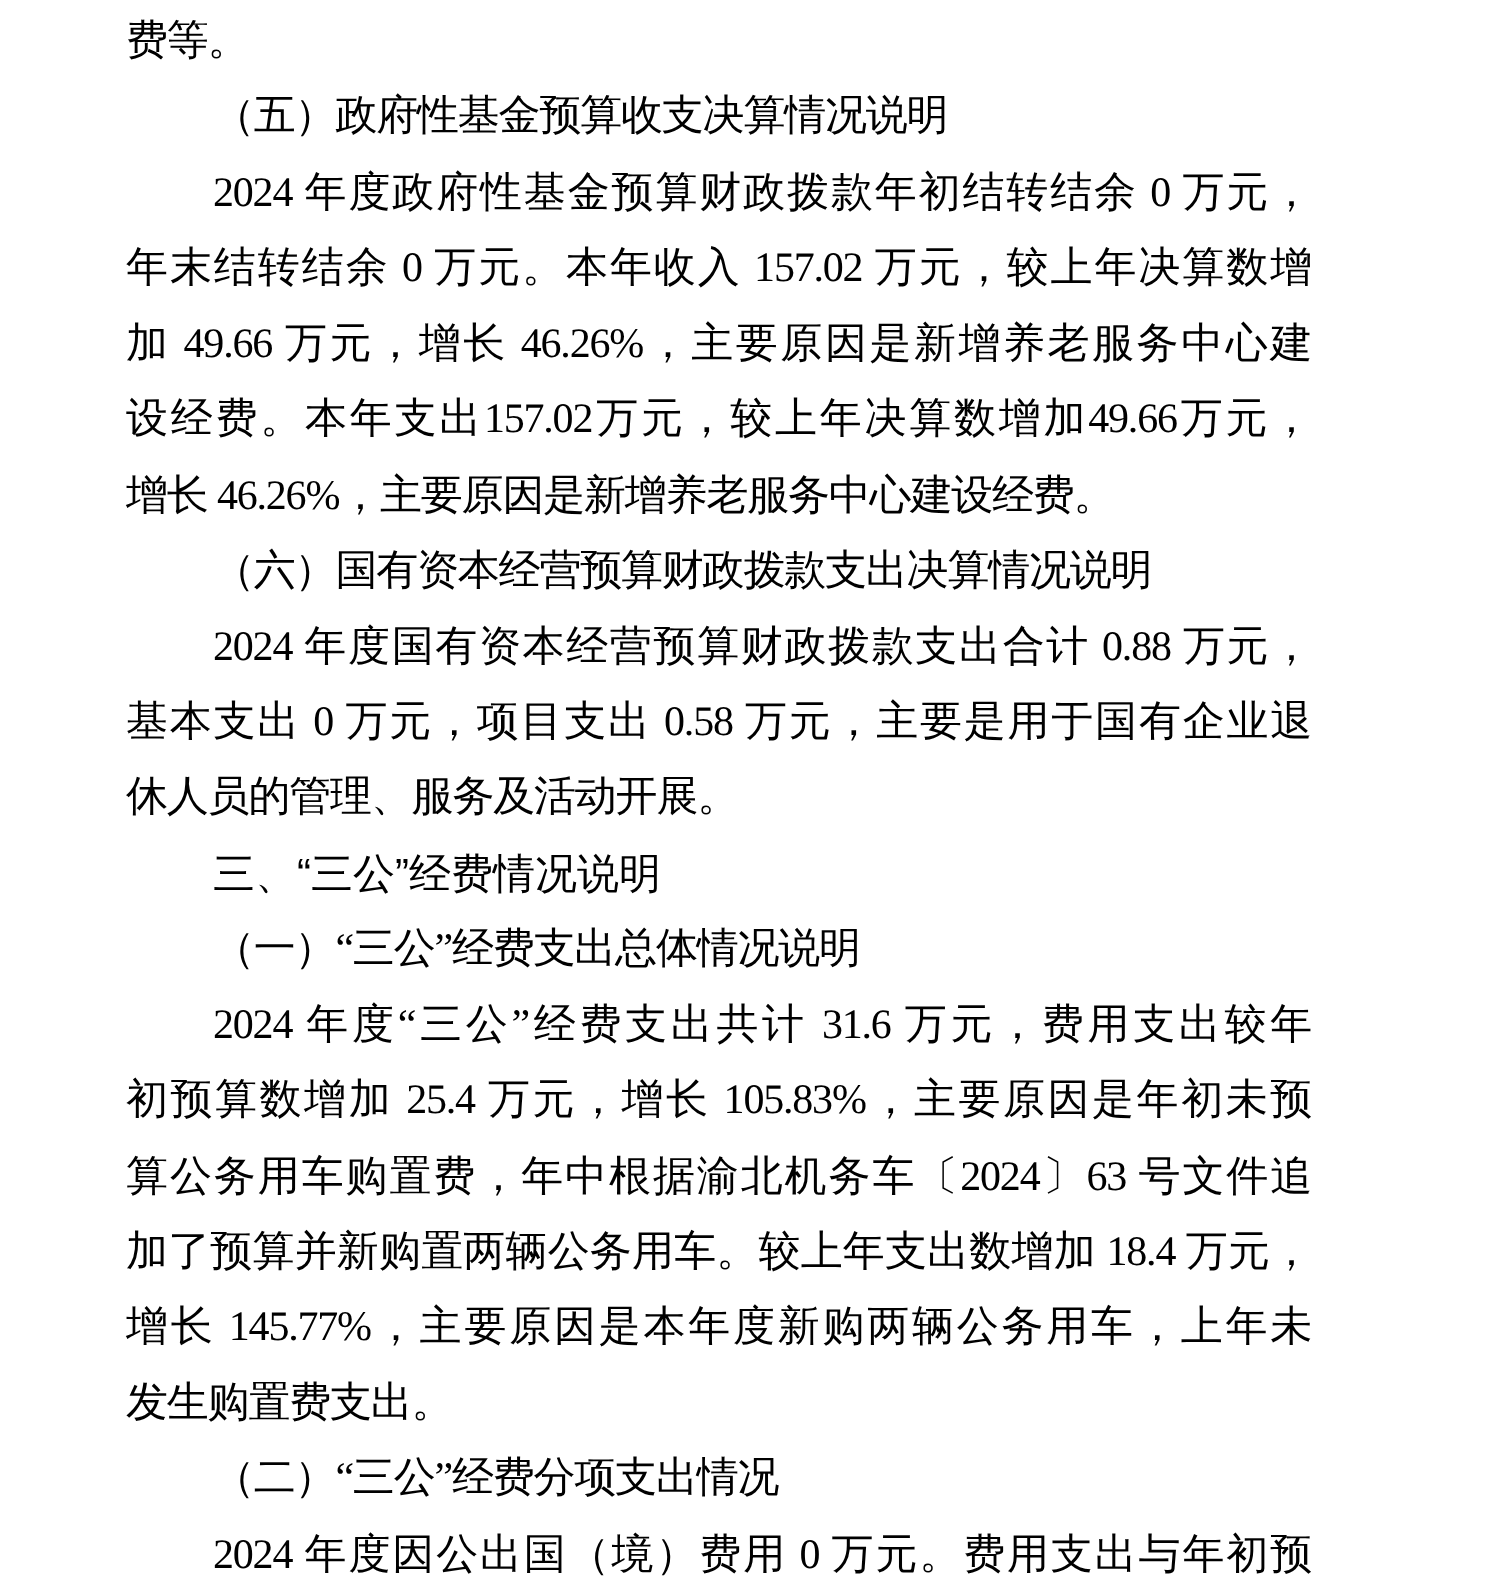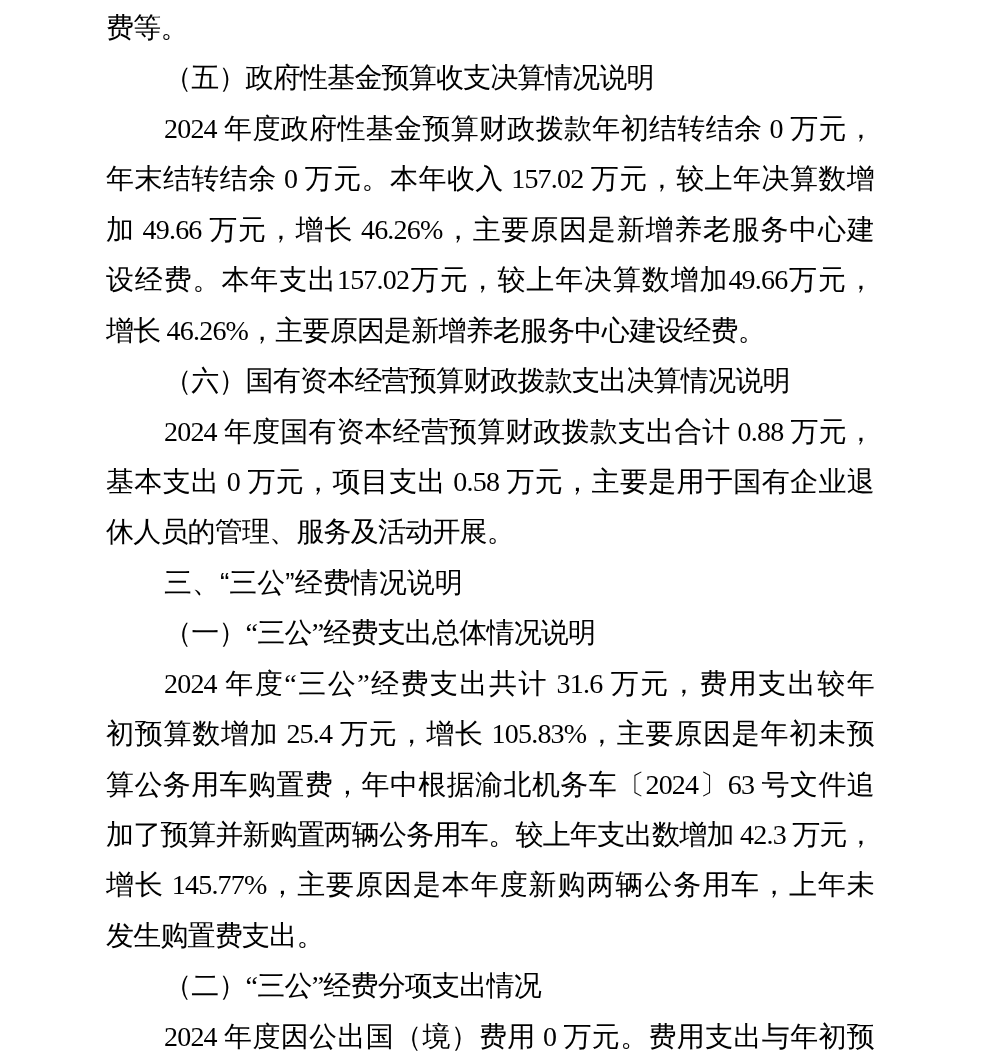--- a/index.html
+++ b/index.html
@@ -7,21 +7,21 @@
     padding: 0;
     background: #ffffff;
   }
   .page {
     position: relative;
     width: 1000px;
     height: 1056px;
     background: #ffffff;
     color: #000000;
     box-sizing: border-box;
-    padding: 3px 126px 0 106px;
+    padding: 3px 126px 0 84px;
     overflow: hidden;
     font-family: "Liberation Serif", "DejaVu Serif", serif;
     font-size: 28px;
     letter-spacing: -0.8px;
   }
   .line {
     height: 50.45px;
     line-height: 50.45px;
     text-align: left;
     white-space: nowrap;
@@ -55,18 +55,18 @@
   <div class="line">增长 46.26%，主要原因是新增养老服务中心建设经费。</div>
   <div class="line indent">（六）国有资本经营预算财政拨款支出决算情况说明</div>
   <div class="line indent just">2024 年度国有资本经营预算财政拨款支出合计 0.88 万元，</div>
   <div class="line just">基本支出 0 万元，项目支出 0.58 万元，主要是用于国有企业退</div>
   <div class="line">休人员的管理、服务及活动开展。</div>
   <div class="line indent heading">三、“三公”经费情况说明</div>
   <div class="line indent">（一）“三公”经费支出总体情况说明</div>
   <div class="line indent just">2024 年度“三公”经费支出共计 31.6 万元，费用支出较年</div>
   <div class="line just">初预算数增加 25.4 万元，增长 105.83%，主要原因是年初未预</div>
   <div class="line just">算公务用车购置费，年中根据渝北机务车〔2024〕63 号文件追</div>
-  <div class="line just">加了预算并新购置两辆公务用车。较上年支出数增加 42.3 万元，</div>
+  <div class="line just">加了预算并新购置两辆公务用车。较上年支出数增加 18.4 万元，</div>
   <div class="line just">增长 145.77%，主要原因是本年度新购两辆公务用车，上年未</div>
   <div class="line">发生购置费支出。</div>
   <div class="line indent">（二）“三公”经费分项支出情况</div>
   <div class="line indent just">2024 年度因公出国（境）费用 0 万元。费用支出与年初预</div>
 </div>
 
 </body></html>

